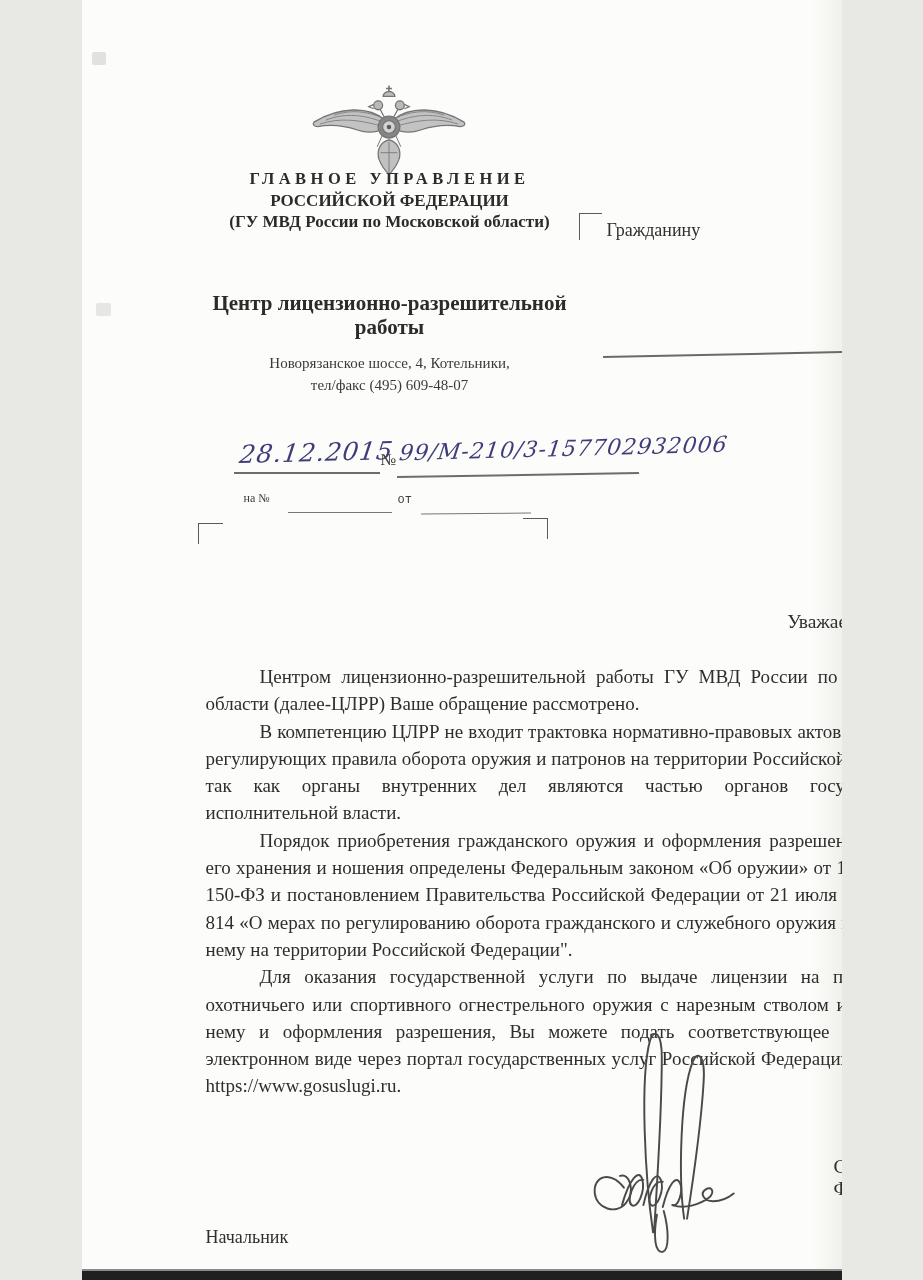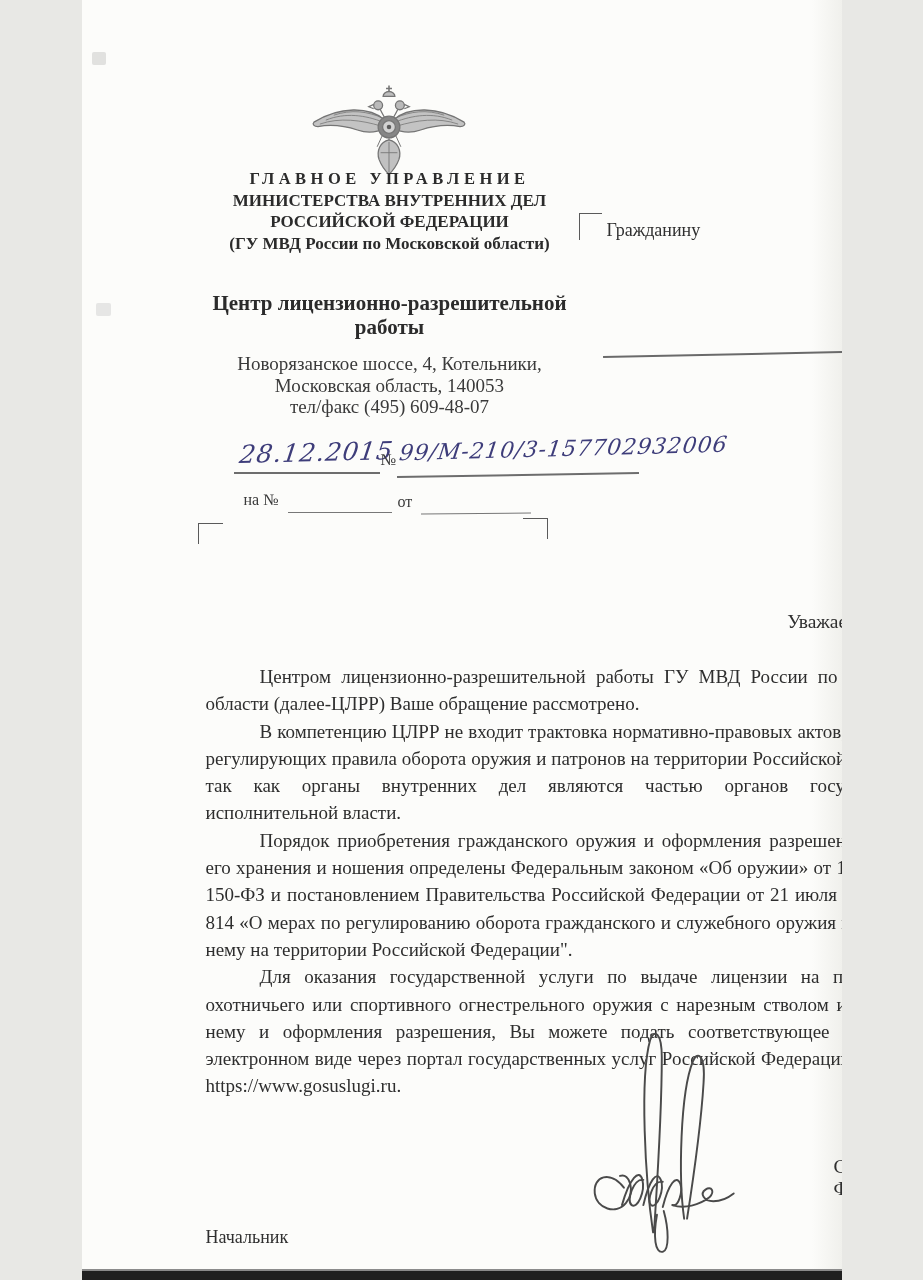--- a/index.html
+++ b/index.html
@@ -10,34 +10,34 @@
     color:#2f2f2f; overflow:hidden;
   }
   .abs{position:absolute;}
   
   .emblem{left:228px; top:84px; width:158px; height:92px; filter:blur(.3px); opacity:.92;}
   .org{left:118px; top:168px; width:380px; text-align:center; font-weight:bold;
        font-size:17px; line-height:21.5px; color:#2b2b2b;}
   .org .spread{letter-spacing:4.5px; font-size:16.5px;}
   .dept{left:118px; top:291px; width:380px; text-align:center; font-weight:bold;
         font-size:21px; line-height:24px; color:#2b2b2b;}
-  .addr{left:118px; top:353px; width:380px; text-align:center; font-size:19px;
+  .addr{left:118px; top:353px; width:380px; text-align:center; font-size:15px;
         line-height:21.5px; color:#3a3a3a;}
   
   .hand{font-family:"DejaVu Serif",serif; font-style:italic; color:#3e3d7a;
         transform:skewX(-9deg) rotate(-1.5deg); letter-spacing:1px; white-space:nowrap;}
   .hdate{left:158px; top:438px; font-size:25px;}
   .hnum{left:318px; top:436px; font-size:22px;}
   .uline{height:1.5px; background:#6d6d6d;}
   .ul-date{left:152px; top:472px; width:146px;}
   .ul-num{left:315px; top:474px; width:242px; transform:rotate(-1deg);}
   .nolabel{left:299px; top:450px; font-size:16.5px; color:#3a3a3a;}
-  .replyrow{font-size:16px; color:#3a3a3a;}
+  .replyrow{font-size:12px; color:#3a3a3a;}
   .lab-nano{left:162px; top:491px;}
-  .lab-ot{left:316px; top:493px;}
+  .lab-ot{left:316px; top:493px;font-family:Liberation Mono, monospace;}
   .ul-r1{left:206px; top:512px; width:104px; height:1px; background:#777;}
   .ul-r2{left:339px; top:513px; width:110px; height:1px; background:#777; transform:rotate(-.6deg);}
   
   .br{width:24px; height:20px; border:0 solid #5a5a5a;}
   .br-tl{border-top-width:1.5px; border-left-width:1.5px;}
   .br-tr{border-top-width:1.5px; border-right-width:1.5px;}
   .sub-tl{left:116px; top:523px;}
   .sub-tr{left:441px; top:518px;}
   .addr-tl{left:497px; top:213px; height:26px; width:22px;}
   .addr-tr{left:827px; top:208px; height:26px; width:25px;}
@@ -88,30 +88,28 @@
 
       <path d="M73,52 L68,63 M80,54 L80,66 M87,52 L92,63" stroke-width="1"></path>
 
       <path d="M80,56 C71,58 67,67 70,76 C73,84 78,89 80,91 C82,89 87,84 90,76 C93,67 89,58 80,56 Z" fill="#bdbdbd"></path>
       <path d="M80,58 v31 M71.5,69 h17" stroke-width=".9"></path>
     </g>
   </svg>
 
   <div class="abs org">
     <div class="spread">ГЛАВНОЕ УПРАВЛЕНИЕ</div>
-    <div>МИНИСТЕРСТВА ВНУТРЕННИХ ДЕЛ</div>
     <div>РОССИЙСКОЙ ФЕДЕРАЦИИ</div>
     <div>(ГУ МВД России по Московской области)</div>
   </div>
 
   <div class="abs dept">Центр лицензионно-разрешительной работы</div>
 
   <div class="abs addr">
     <div>Новорязанское шоссе, 4, Котельники,</div>
-    <div>Московская область, 140053</div>
     <div>тел/факс (495) 609-48-07</div>
   </div>
 
   <div class="abs hand hdate">28.12.2015</div>
   <div class="abs uline ul-date"></div>
   <div class="abs nolabel">№</div>
   <div class="abs hand hnum">99/М-210/3-157702932006</div>
   <div class="abs uline ul-num"></div>
 
   <div class="abs replyrow lab-nano">на №</div>

